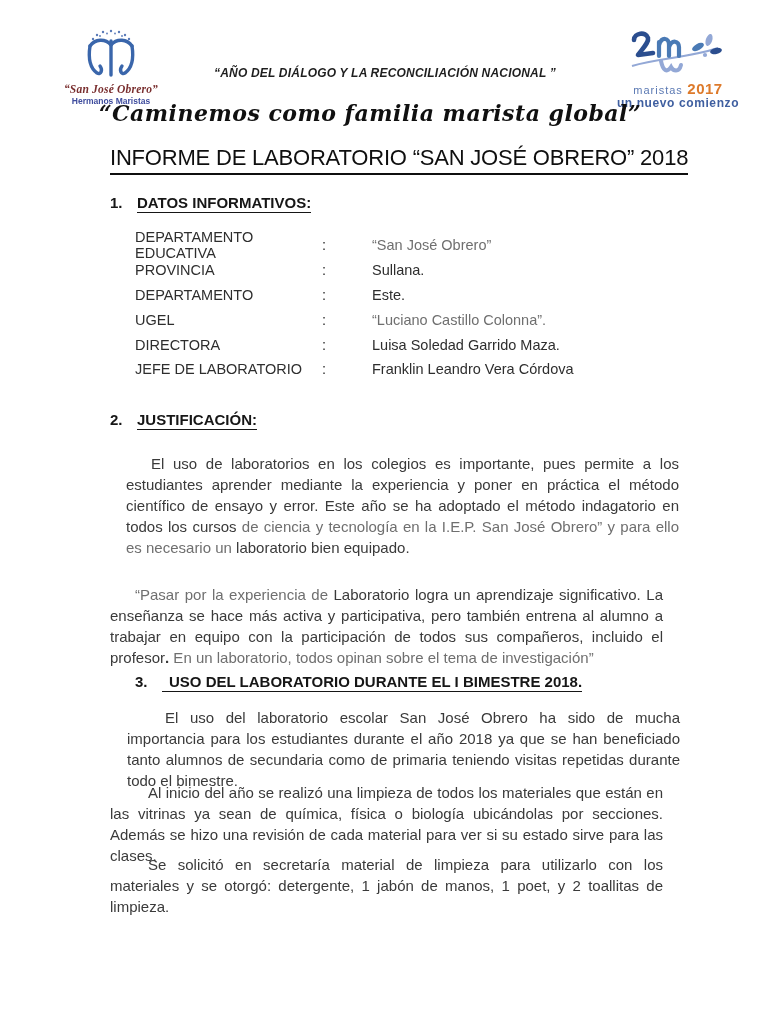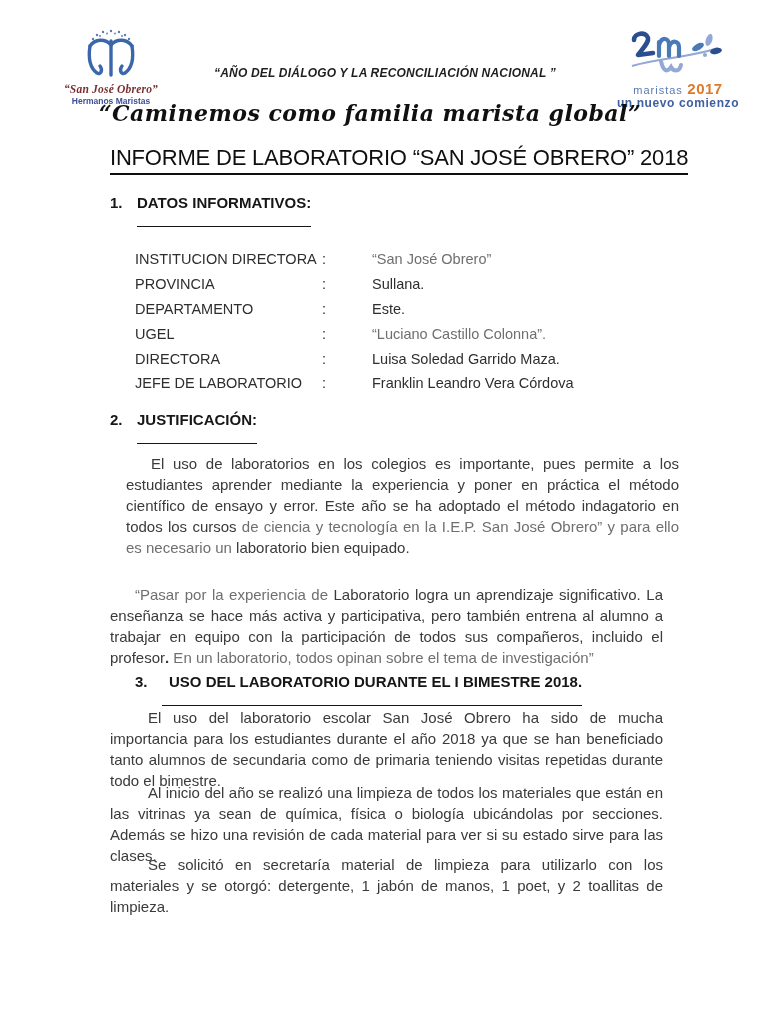--- a/index.html
+++ b/index.html
@@ -40,41 +40,41 @@
   }
   .report-title{position:absolute;left:110px;top:145px;width:556px;white-space:nowrap;}
   .report-title span{
     display:inline-block;font-size:22px;font-weight:normal;color:#0f0f0f;
     letter-spacing:-0.2px;border-bottom:2.5px solid #0f0f0f;padding-bottom:2px;
   }
 
   
   .sec-head{display:flex;font-weight:bold;color:#161616;font-size:15px;}
   .sec-head .num{width:27px;}
-  .sec-head .txt{border-bottom:1.8px solid #161616;padding-bottom:15px;}
+  .sec-head .txt{border-bottom:1.8px solid #161616;padding-bottom:1px;}
 
   .sec1{position:absolute;left:110px;top:194px;width:556px;}
   .fields{margin-top:20px;}
   .field-row{display:flex;align-items:center;height:24.8px;font-size:14.5px;color:#2e2e2e;padding-left:25px;}
   .field-label{width:187px;}
   .field-sep{width:50px;}
   .field-value{flex:1;}
   .light{color:#6f6f6f;}
 
   .sec2{position:absolute;left:110px;top:411px;width:553px;}
   .sec3-head{position:absolute;left:135px;top:673px;width:520px;}
   .sec3-head .txt{padding-left:7px;}
 
   .para{
     position:absolute;left:110px;width:553px;
     font-size:15px;line-height:21px;text-align:justify;color:#3a3a3a;
   }
   .p-s2a{top:453px;text-indent:25px;margin-left:16px;}
   .p-s2b{top:584px;text-indent:25px;}
-  .p-s3a{top:707px;text-indent:38px;}
+  .p-s3a{top:707px;text-indent:38px;margin-left:17px;}
   .p-s3b{top:782px;text-indent:38px;}
   .p-s3c{top:854px;text-indent:38px;}
   .bold{font-weight:bold;}
 </style>
 </head>
 <body>
 
 <div class="page">
 
   <div class="logo-left">
@@ -134,21 +134,21 @@
     <span>INFORME DE LABORATORIO “SAN JOSÉ OBRERO” 2018</span>
   </div>
 
   <div class="sec1">
     <div class="sec-head">
       <span class="num">1.</span>
       <span class="txt">DATOS INFORMATIVOS:</span>
     </div>
     <div class="fields">
       <div class="field-row">
-        <span class="field-label">INSTITUCION DIRECTORA</span>
+        <span class="field-label">DEPARTAMENTO EDUCATIVA</span>
         <span class="field-sep">:</span>
         <span class="field-value light">“San José Obrero”</span>
       </div>
       <div class="field-row">
         <span class="field-label">PROVINCIA</span>
         <span class="field-sep">:</span>
         <span class="field-value">Sullana.</span>
       </div>
       <div class="field-row">
         <span class="field-label">DEPARTAMENTO</span>

